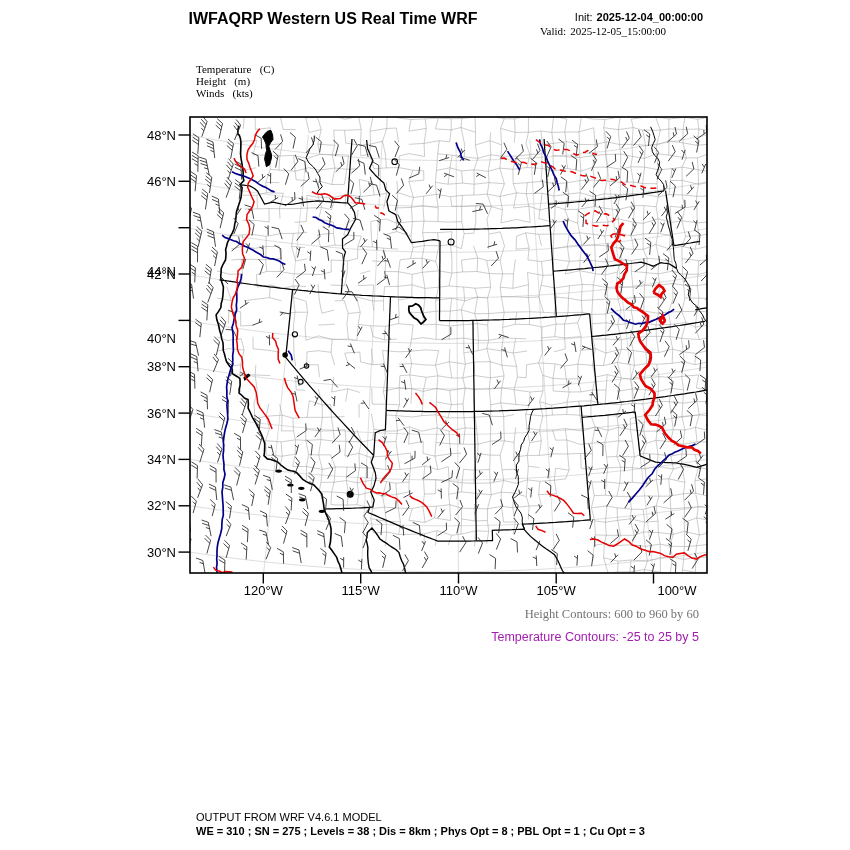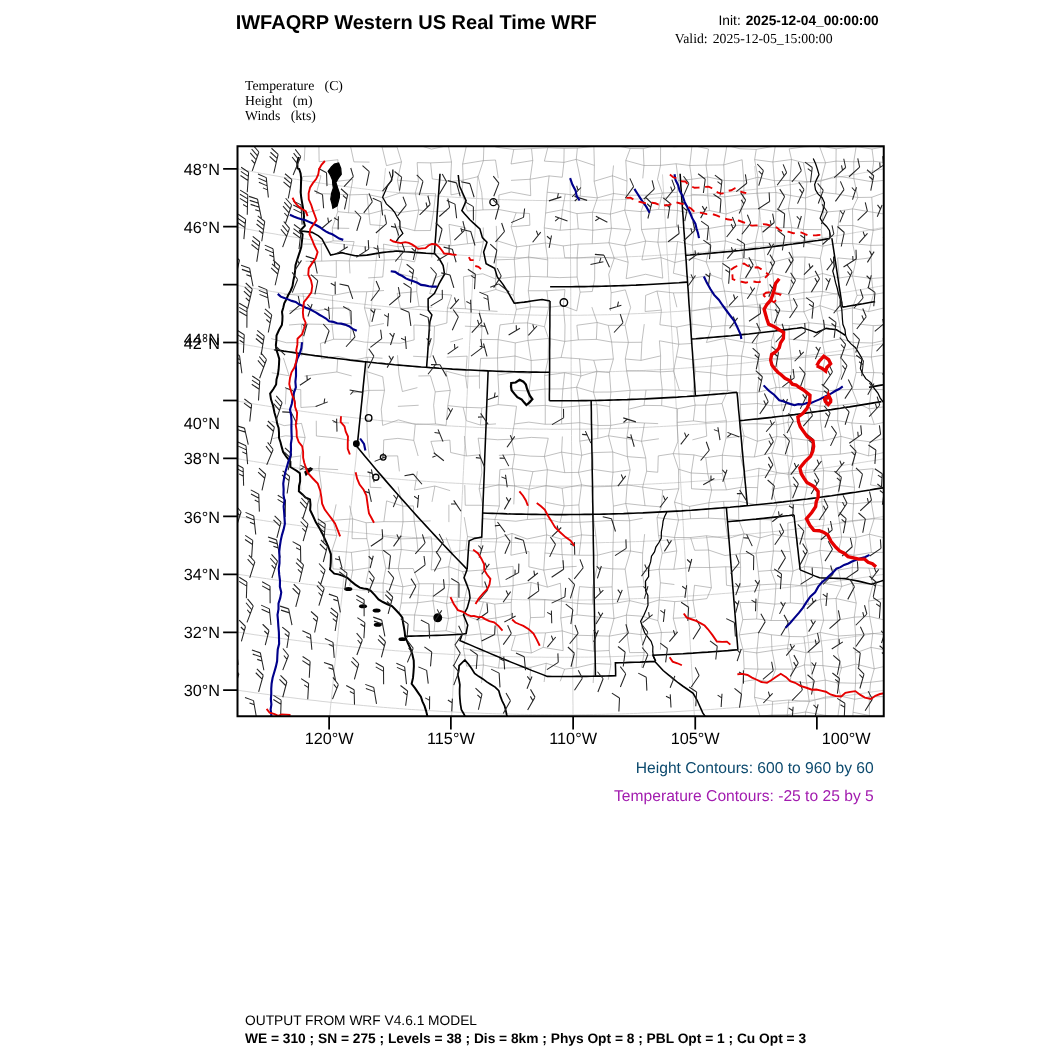--- a/index.html
+++ b/index.html
@@ -186,18 +186,18 @@
       <div class="lat-lab" style="top: 452.9px;">34°N</div>
       <div class="lat-lab" style="top: 499.3px;">32°N</div>
       <div class="lat-lab" style="top: 545.6px;">30°N</div>
       <div class="lon-lab" style="left: 231.3px;">120°W</div>
       <div class="lon-lab" style="left: 328.7px;">115°W</div>
       <div class="lon-lab" style="left: 426.5px;">110°W</div>
       <div class="lon-lab" style="left: 524.2px;">105°W</div>
       <div class="lon-lab" style="left: 645px;">100°W</div>
     </div>
 
-  <div id="hgt-note" class="abs" style="color: #0c4a6e;">Height Contours: 600 to 960 by 60</div>
+  <div id="hgt-note" class="abs" style="color: #737373; font-family: Liberation Serif, serif;">Height Contours: 600 to 960 by 60</div>
   <div id="tmp-note" class="abs" style="color: #a21caf;">Temperature Contours: -25 to 25 by 5</div>
 
   <div id="footer1" class="abs">OUTPUT FROM WRF V4.6.1 MODEL</div>
   <div id="footer2" class="abs">WE = 310 ; SN = 275 ; Levels = 38 ; Dis = 8km ; Phys Opt = 8 ; PBL Opt = 1 ; Cu Opt = 3</div>
 </div>
 
 </body></html>

